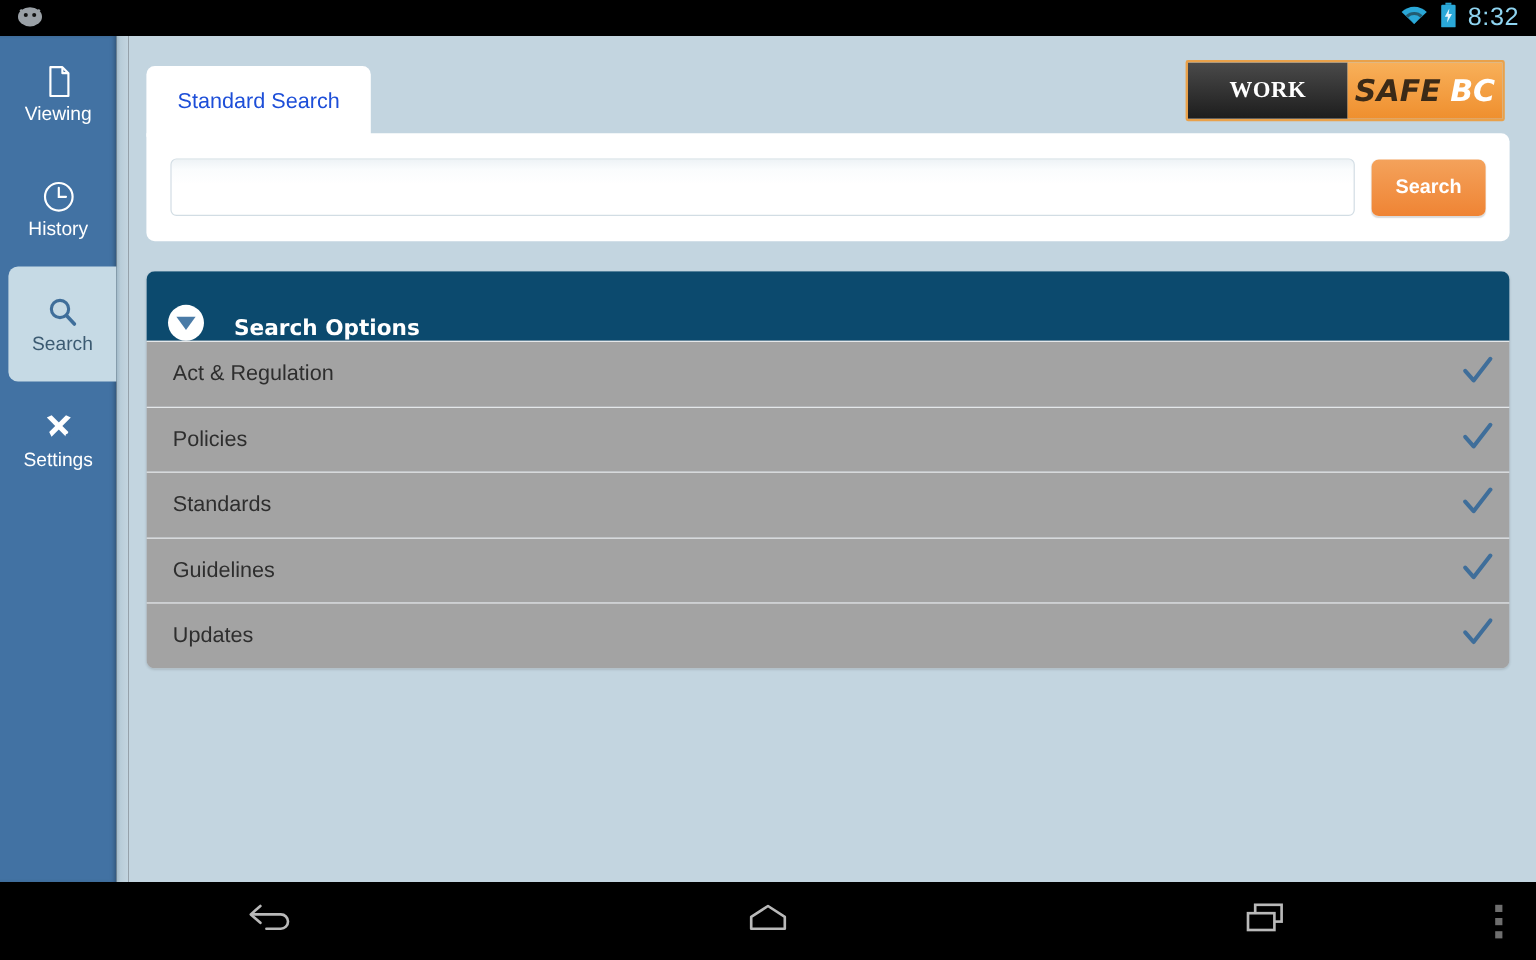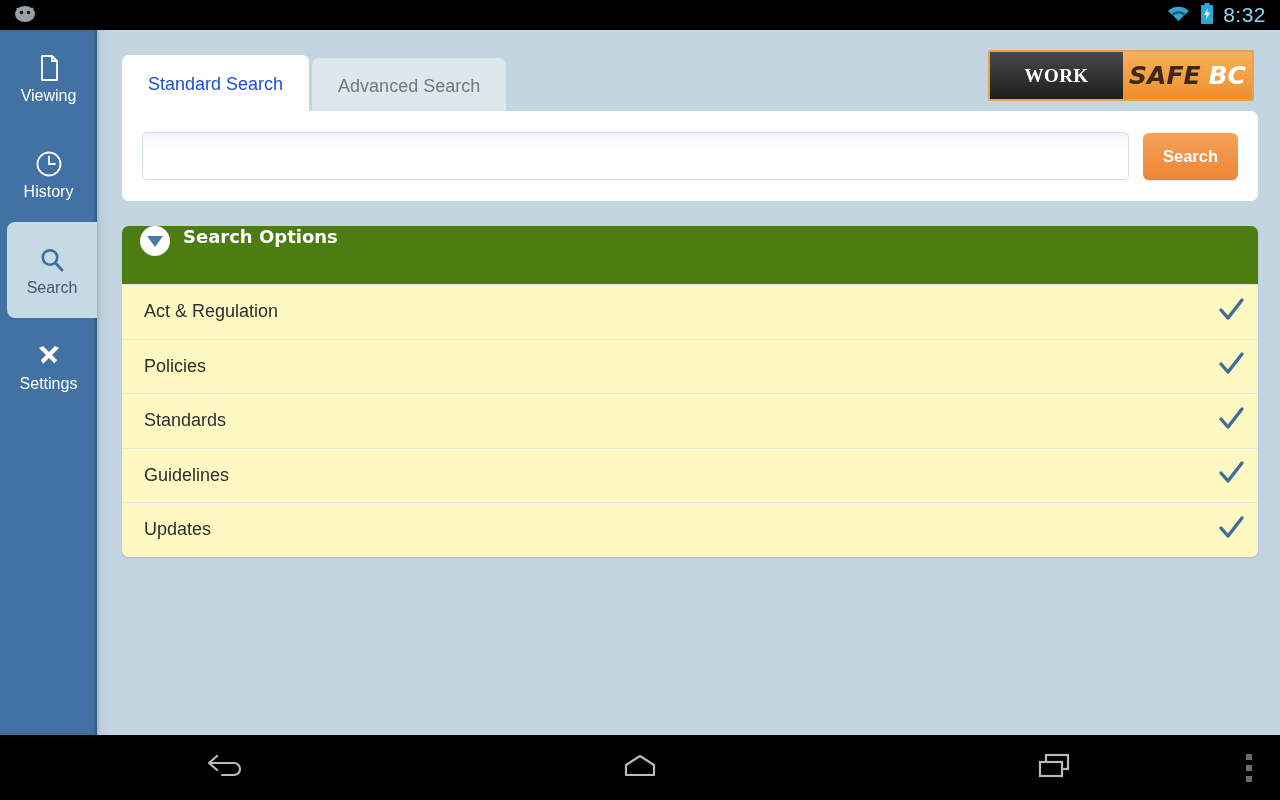--- a/index.html
+++ b/index.html
@@ -112,38 +112,38 @@
     box-shadow: 0 1px 1px rgba(0,0,0,.15);
   }
 
   
   .options-card {
     position: absolute; left: 15px; top: 196px; width: 1136px;
     border-radius: 7px; overflow: hidden;
     box-shadow: 0 1px 2px rgba(0,0,0,.12);
   }
   .options-header {
-    height: 58px; background: #4d7c0f; display: flex; align-items: flex-start;
-    padding-left: 18px; gap: 13px; cursor: pointer;
+    height: 58px; background: #0c4a6e; display: flex; align-items: flex-end;
+    padding-left: 18px; gap: 25px; cursor: pointer;
   }
   .options-header .ttl {
     color: #ffffff; font-size: 18px; font-weight: bold;
     font-family: "DejaVu Sans", sans-serif;
   }
   .disc {
     width: 30px; height: 30px; border-radius: 50%; background: #fff;
     display: flex; align-items: center; justify-content: center;
   }
   .disc .tri {
     width: 0; height: 0; border-left: 8px solid transparent;
     border-right: 8px solid transparent; border-top: 11px solid #4a7ba7;
     margin-top: 1px;
   }
   .opt-row {
-    height: 54.5px; background: #fef9c3; display: flex; align-items: center;
+    height: 54.5px; background: #a3a3a3; display: flex; align-items: center;
     padding: 0 12px 0 22px; border-top: 1px solid #e4e7e9; cursor: pointer;
   }
   .opt-row:first-of-type { border-top: none; }
   .opt-row .name { font-size: 18px; color: #2e2e2e; }
   .opt-row .check { margin-left: auto; }
 
   
   .navbar {
     position: absolute; left: 0; bottom: 0; width: 1280px; height: 65px;
     background: #000; display: flex; align-items: center; justify-content: center;
@@ -236,23 +236,20 @@
   </div>
 
   <div class="side-edge"></div>
 
   <div class="content">
 
     <div class="tabs">
       <div class="tab active">
         <span>Standard Search</span>
       </div>
-      <div class="tab inactive">
-        <span>Advanced Search</span>
-      </div>
     </div>
 
     <div class="logo">
       <div class="work">
         <span>WORK</span>
       </div>
       <div class="safebc">
         <span class="safe">SAFE</span>
         <span class="bc">BC</span>
       </div>

